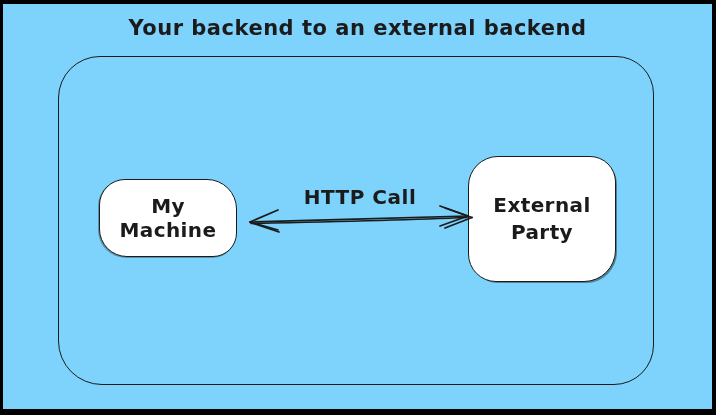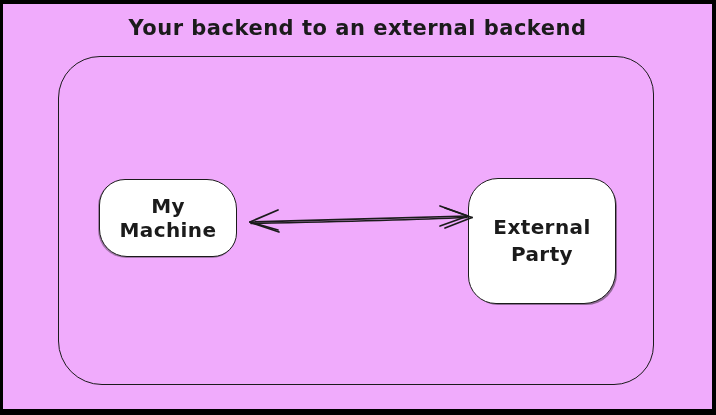--- a/index.html
+++ b/index.html
@@ -5,21 +5,21 @@
   html, body {
     margin: 0;
     padding: 0;
     background: #ffffff;
     font-family: "DejaVu Sans", sans-serif;
   }
   .page {
     position: relative;
     width: 716px;
     height: 415px;
-    background: #f0abfc;
+    background: #7dd3fc;
     box-sizing: border-box;
     border-top: 4px solid #000000;
     border-right: 4px solid #000000;
     border-bottom: 6px solid #000000;
     border-left: 3px solid #000000;
     overflow: hidden;
   }
   .diagram-title {
     position: absolute;
     top: 12px;
@@ -65,21 +65,20 @@
   }
   .node-external-party {
     left: 465px;
     top: 152px;
     width: 148px;
     height: 126px;
     border-radius: 30px 26px 32px 28px;
     box-shadow: 2px 2px 0 -1px rgba(27,27,27,0.45);
     line-height: 1.35;
     padding: 0 9px;
-    margin-top: 22px;
   }
   .arrow-svg {
     position: absolute;
     left: 242px;
     top: 194px;
     width: 228px;
     height: 42px;
   }
   .arrow-label {
     position: absolute;
@@ -120,14 +119,15 @@
       <path d="M5,24 L33,32"></path>
       <path d="M7,25 L34,34"></path>
 
       <path d="M223,18 L195,8"></path>
       <path d="M223,18 L195,28"></path>
       <path d="M227,19.5 L200,10"></path>
       <path d="M227,19.5 L200,30"></path>
     </g>
   </svg>
 
+  <div class="arrow-label">HTTP Call</div>
 
 </div>
 
 </body></html>

